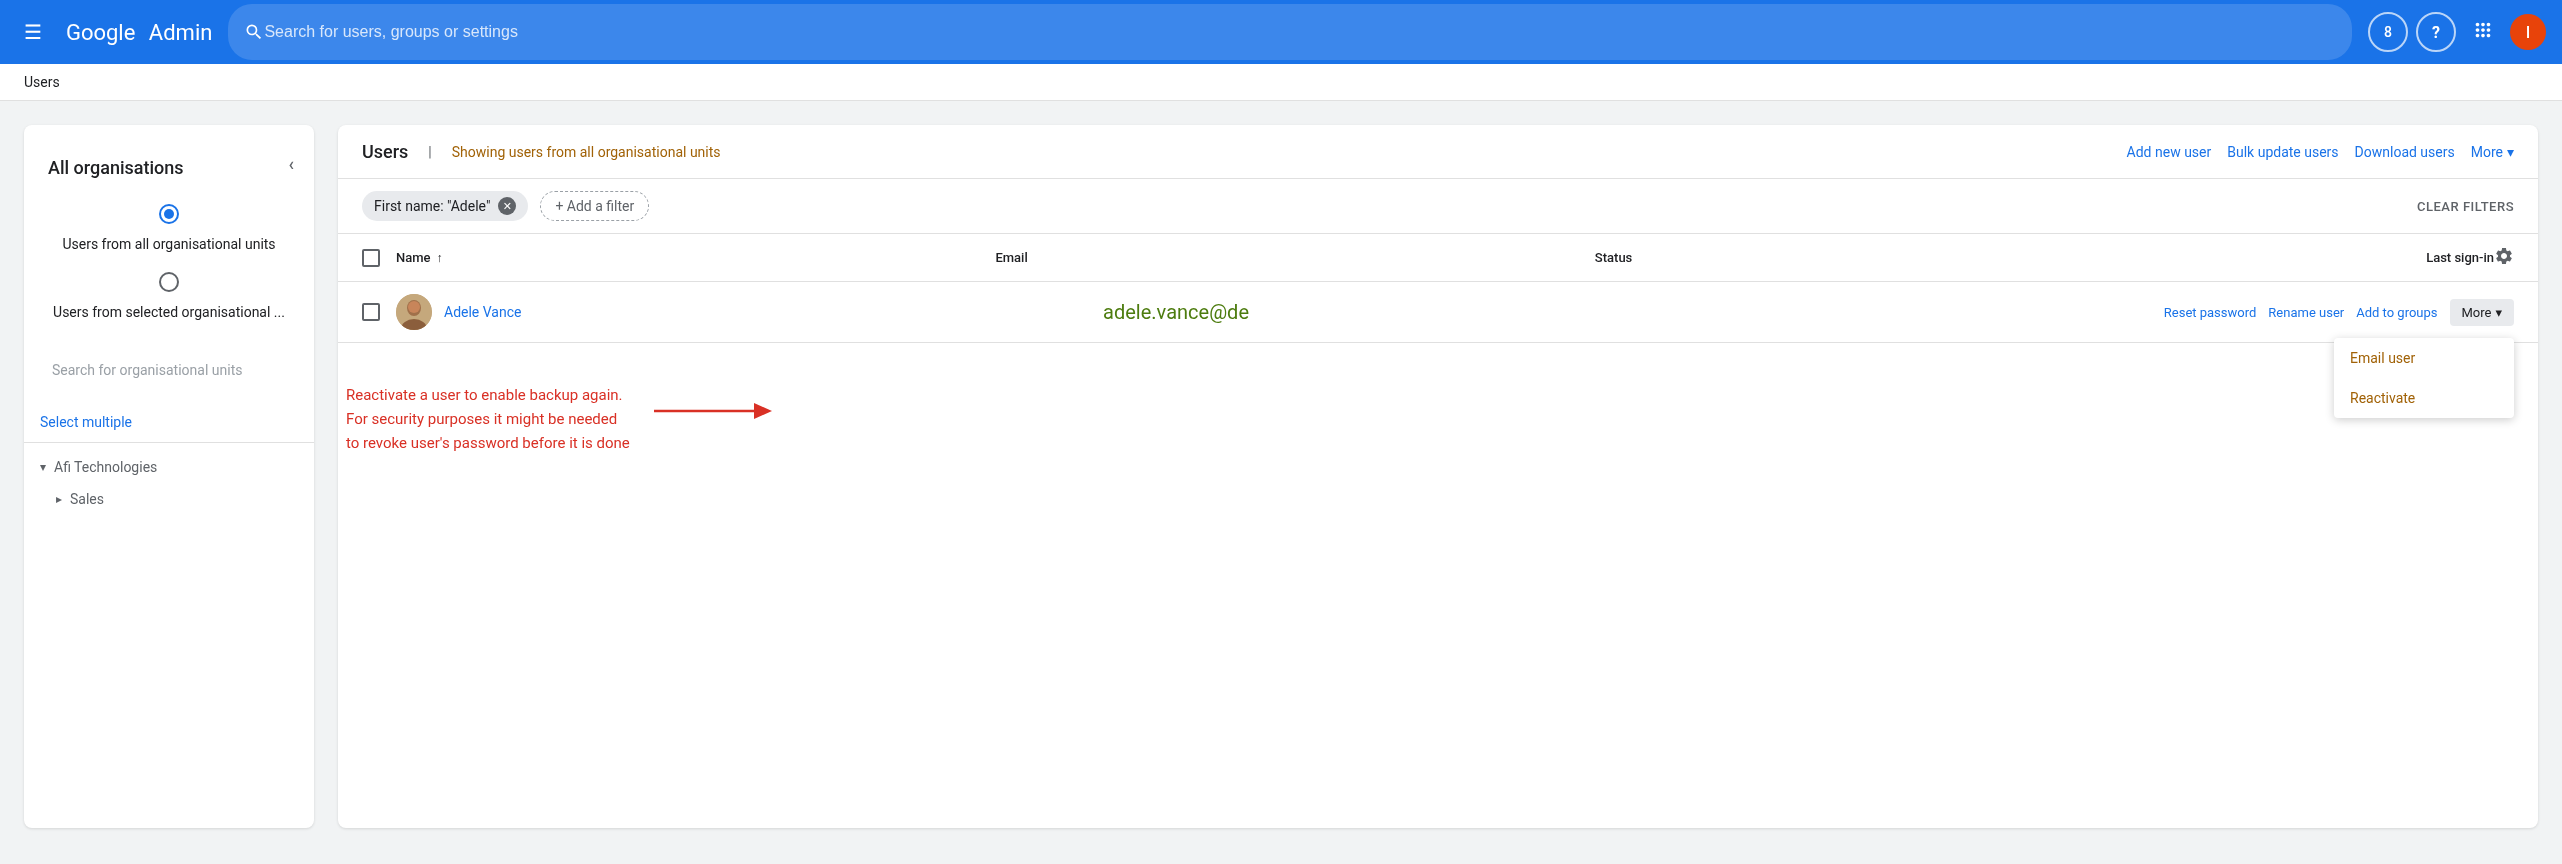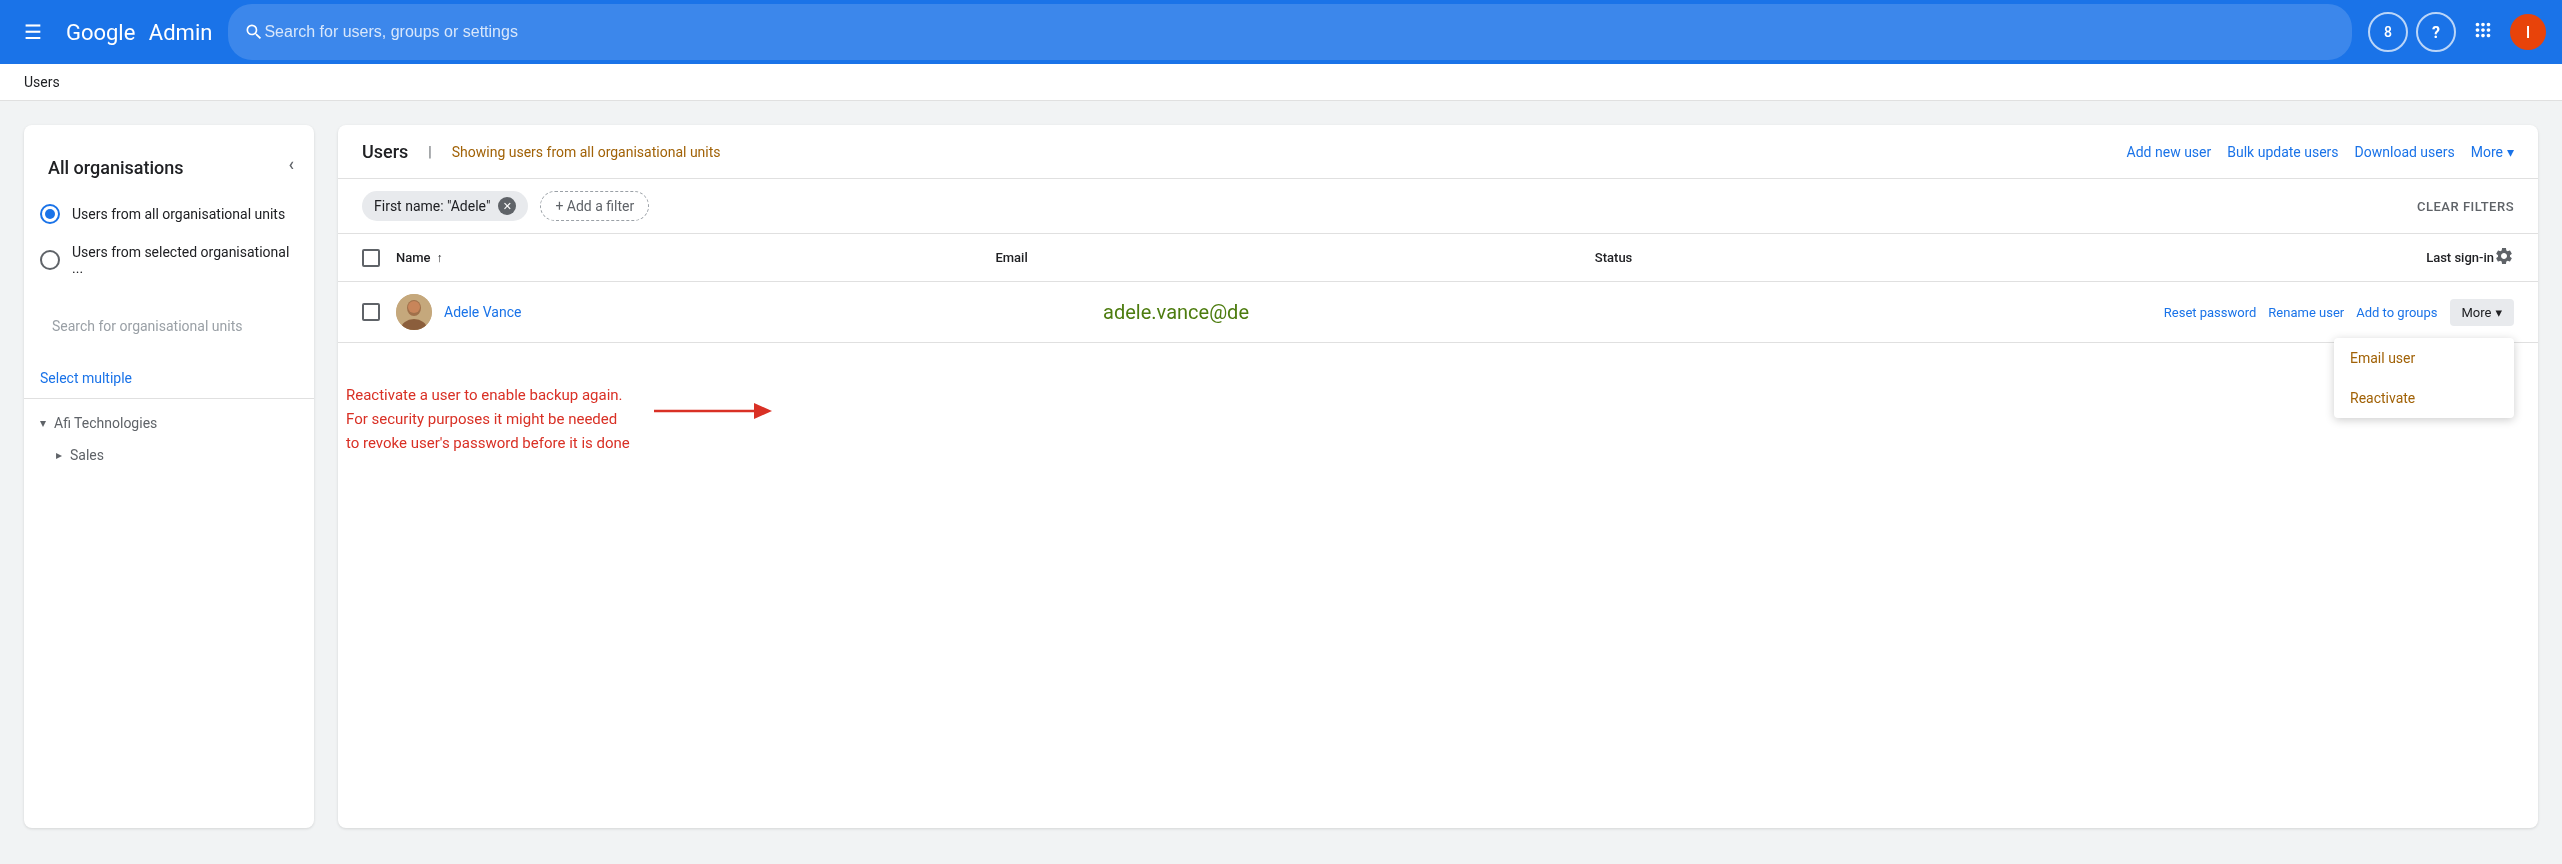--- a/index.html
+++ b/index.html
@@ -89,20 +89,21 @@
       color: #202124;
       margin-left: 8px;
     }
     .sidebar-collapse-btn { color: #5f6368; cursor: pointer; font-size: 18px; padding: 4px; }
     .sidebar-radio-group { padding: 0 8px; }
     .sidebar-radio-item {
       display: flex; align-items: center; gap: 12px;
       padding: 10px 8px;
       cursor: pointer;
       border-radius: 4px;
+      flex-direction: column;
     }
     .radio-circle {
       width: 20px; height: 20px; border-radius: 50%;
       border: 2px solid #5f6368;
       display: flex; align-items: center; justify-content: center;
       flex-shrink: 0;
     }
     .radio-circle.selected { border-color: #1a73e8; }
     .radio-circle.selected::after {
       content: '';

